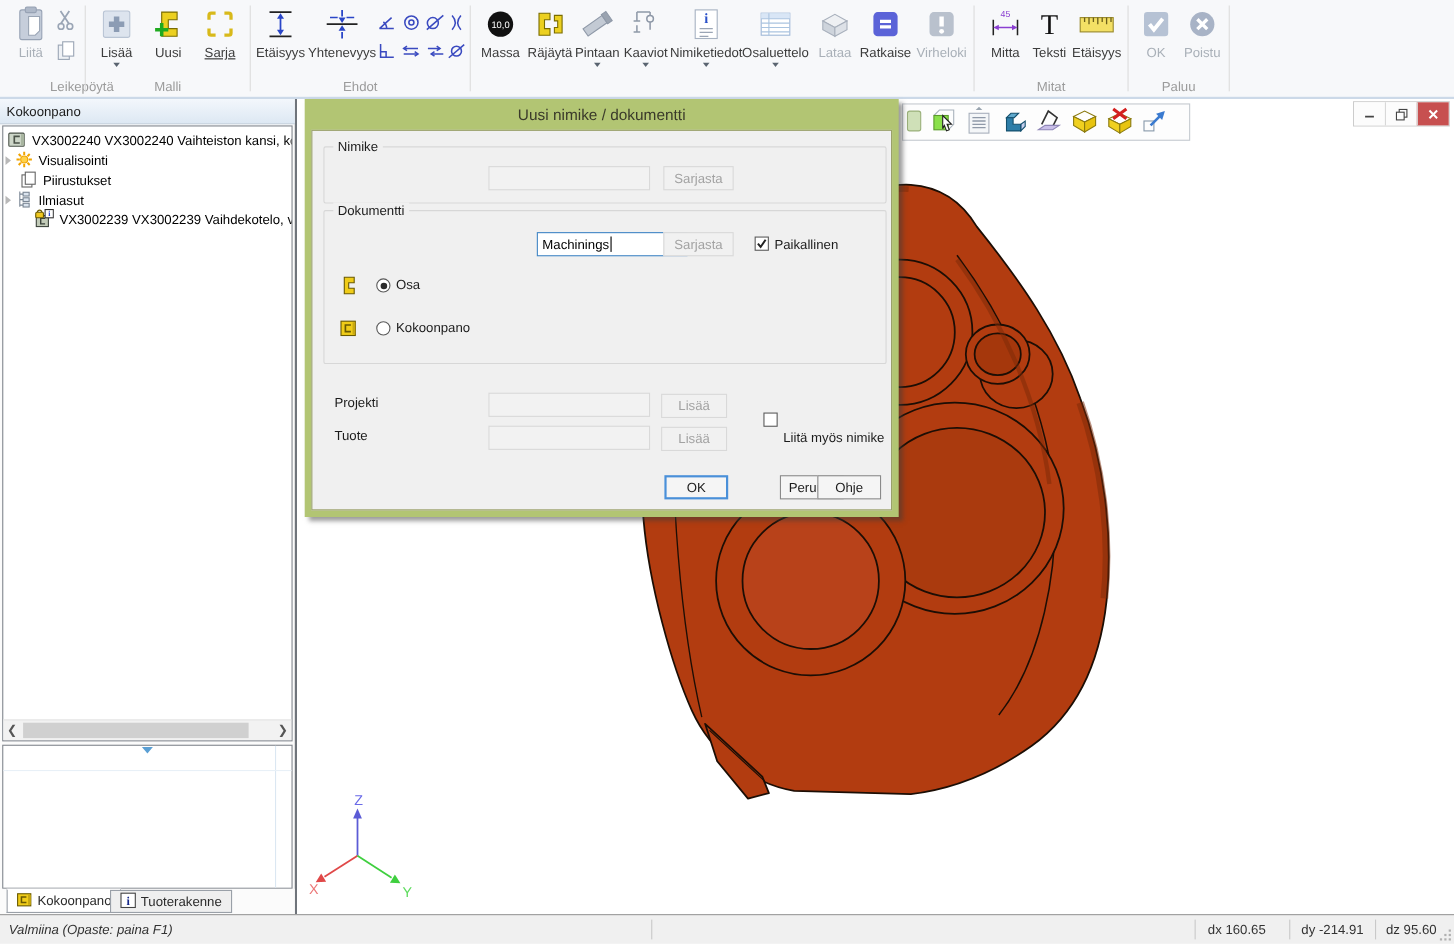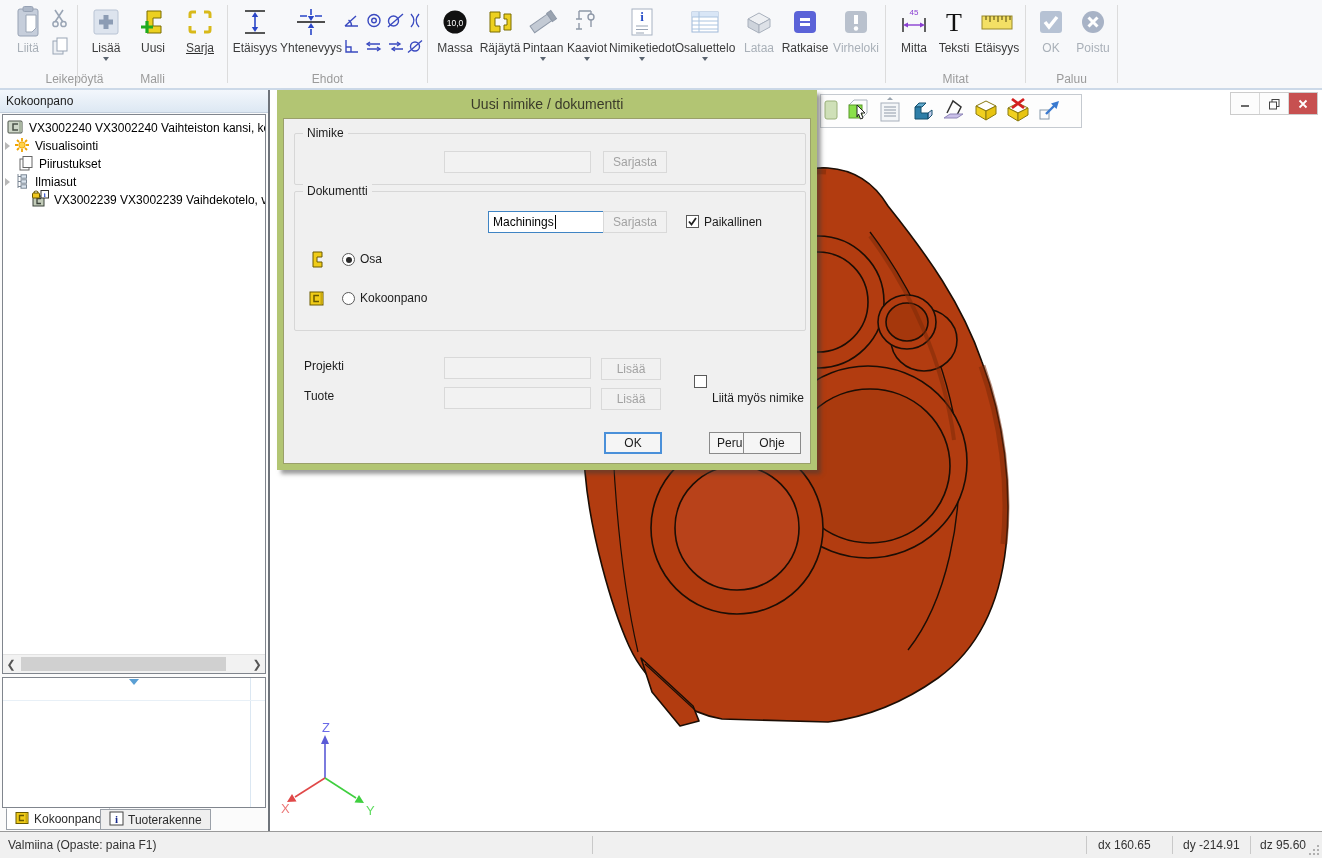--- a/index.html
+++ b/index.html
@@ -584,21 +584,21 @@
       <div class="chk" style="left:410px;top:256px;"></div>
       <span class="dlab" style="left:428px;top:272px;text-align:center;">Liitä myös nimike</span>
 
       <div class="dbtn focused" style="left:320px;top:313px;width:58px;">OK</div>
       <div class="dbtn" style="left:389px;top:313px;width:58px;margin-left:36px;">Peruuta</div>
       <div class="dbtn" style="left:459px;top:313px;width:58px;">Ohje</div>
     </div>
   </div>
 
   <div class="statusbar">
-    <span class="stext" style="left:8px;">Valmiina (Opaste: paina F1)</span>
+    <span class="stext" style="left:8px;font-style:italic;">Valmiina (Opaste: paina F1)</span>
     <div class="sdiv" style="left:592px;"></div>
     <div class="sdiv" style="left:1086px;"></div>
     <span class="stext" style="left:1098px;">dx 160.65</span>
     <div class="sdiv" style="left:1172px;"></div>
     <span class="stext" style="left:1183px;">dy -214.91</span>
     <div class="sdiv" style="left:1250px;"></div>
     <span class="stext" style="left:1260px;">dz 95.60</span>
     <div class="grip">
       <i style="right:0;bottom:0;"></i>
         <i style="right:4px;bottom:0;"></i>

